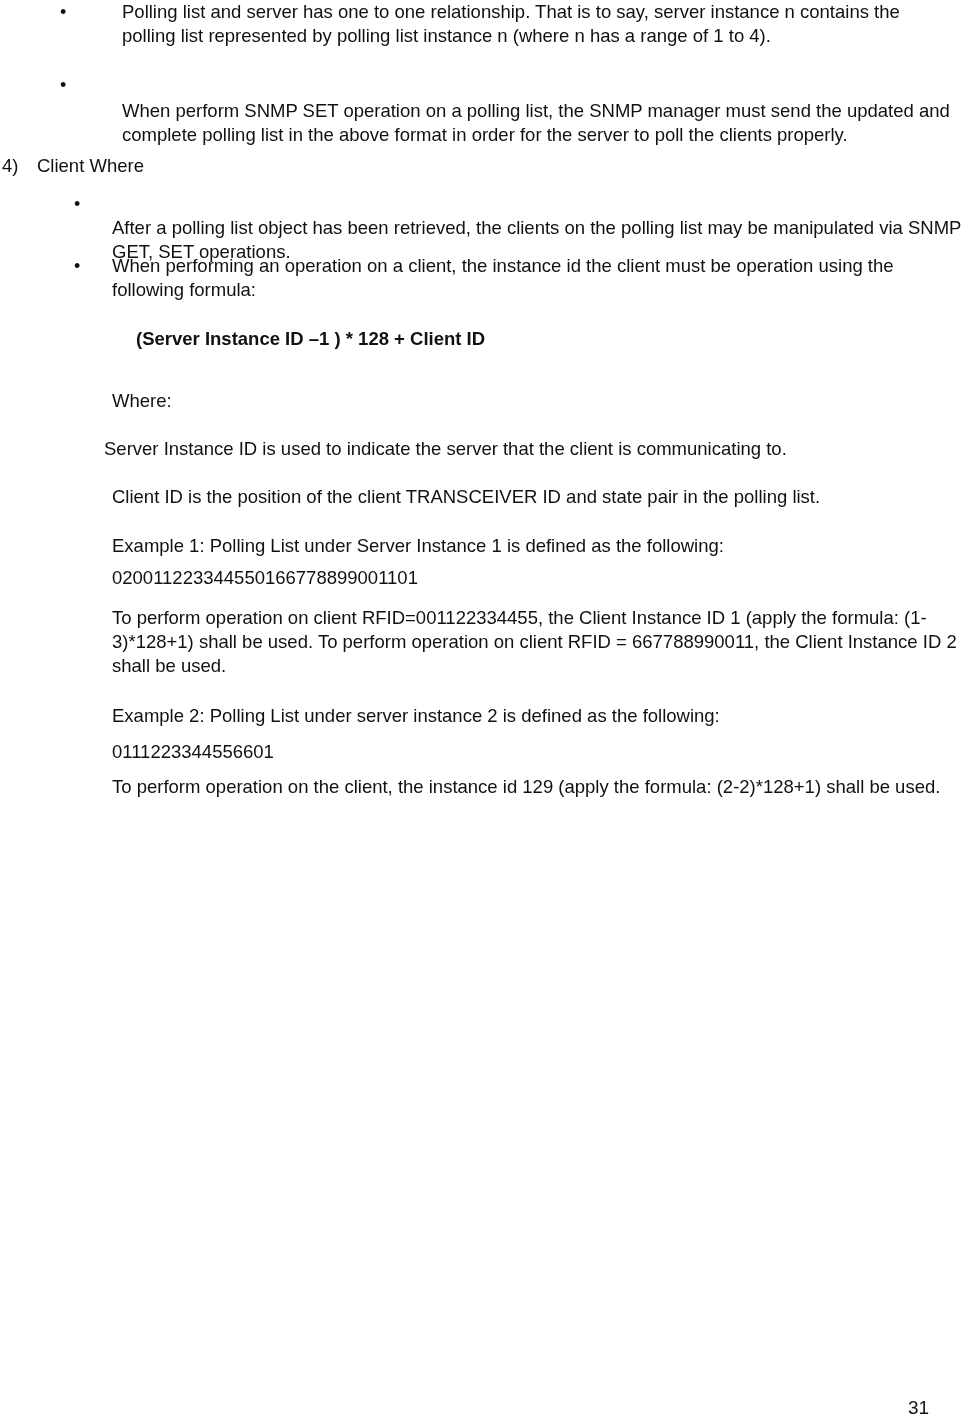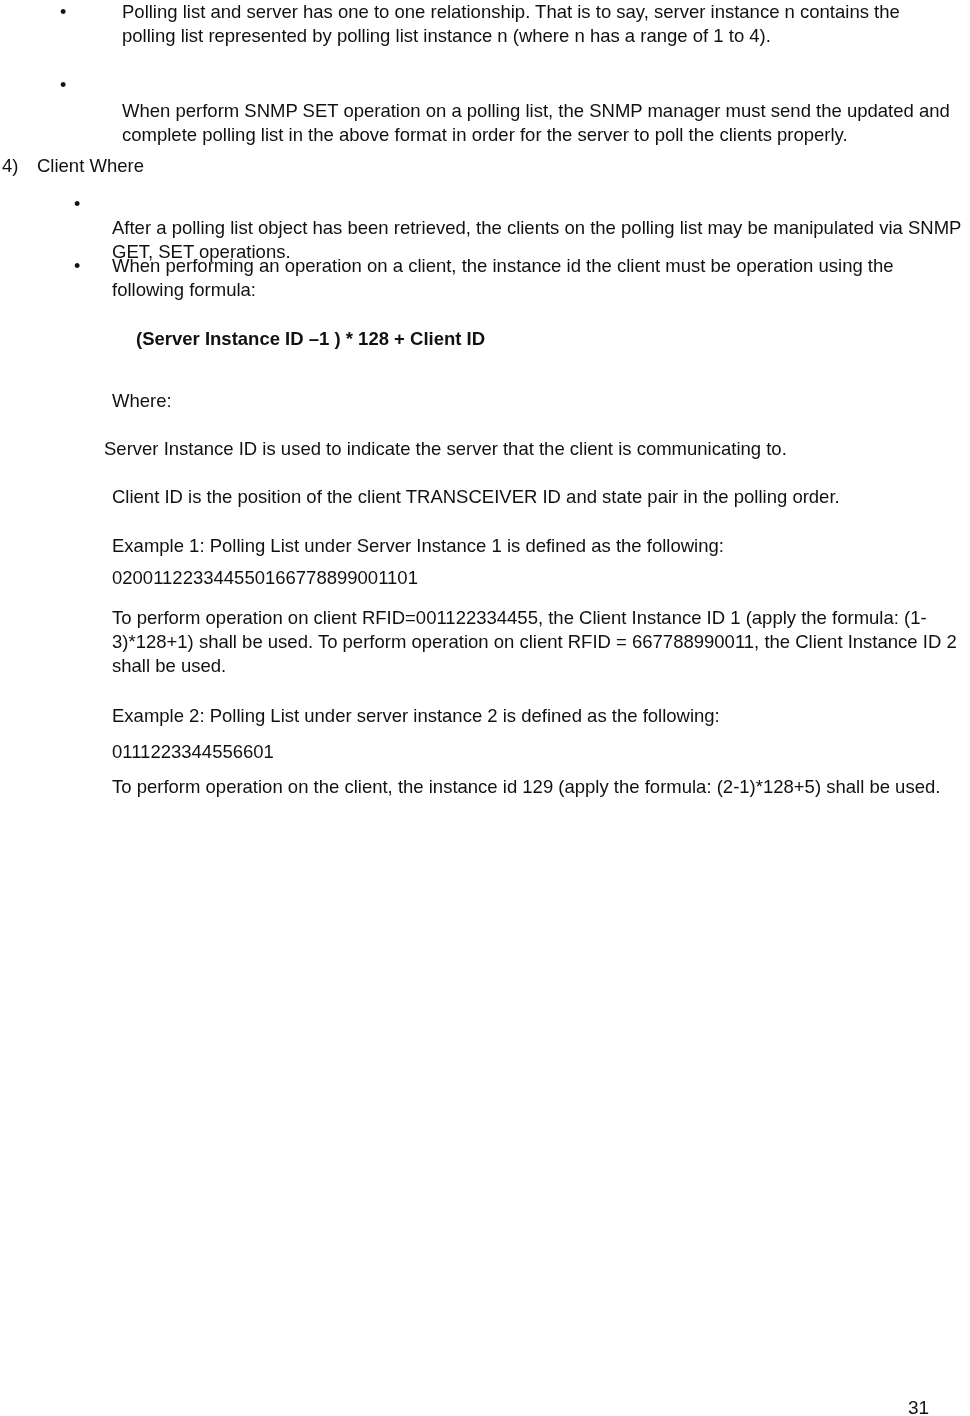--- a/index.html
+++ b/index.html
@@ -53,24 +53,24 @@
 
   <span class="bullet-dot" style="left:74px; top:254px;">•</span>
   <div class="para" style="left:112px; top:254px; width:856px;">When performing an operation on a client, the instance id the client must be operation using the following formula:</div>
 
   <div class="para bold" style="left:112px; top:327px;margin-left:24px;">(Server Instance ID –1 ) * 128 + Client ID</div>
 
   <div class="para" style="left:112px; top:389px;text-align:center;">Where:</div>
 
   <div class="para" style="left:104px; top:437px; width:856px;">Server Instance ID is used to indicate the server that the client is communicating to.</div>
 
-  <div class="para" style="left:112px; top:485px; width:856px;">Client ID is the position of the client TRANSCEIVER ID and state pair in the polling order.</div>
+  <div class="para" style="left:112px; top:485px; width:856px;">Client ID is the position of the client TRANSCEIVER ID and state pair in the polling list.</div>
 
   <div class="para" style="left:112px; top:534px; width:856px;">Example 1: Polling List under Server Instance 1 is defined as the following:</div>
   <div class="para" style="left:112px; top:566px;">020011223344550166778899001101</div>
   <div class="para" style="left:112px; top:606px; width:850px;">To perform operation on client RFID=001122334455, the Client Instance ID 1 (apply the formula: (1-3)*128+1) shall be used. To perform operation on client RFID = 667788990011, the Client Instance ID 2 shall be used.</div>
 
   <div class="para" style="left:112px; top:704px; width:856px;">Example 2: Polling List under server instance 2 is defined as the following:</div>
   <div class="para" style="left:112px; top:740px;">0111223344556601</div>
-  <div class="para" style="left:112px; top:775px; width:856px;">To perform operation on the client, the instance id 129 (apply the formula: (2-1)*128+5) shall be used.</div>
+  <div class="para" style="left:112px; top:775px; width:856px;">To perform operation on the client, the instance id 129 (apply the formula: (2-2)*128+1) shall be used.</div>
 
   <div class="page-number">31</div>
 </div>
 
 </body></html>

